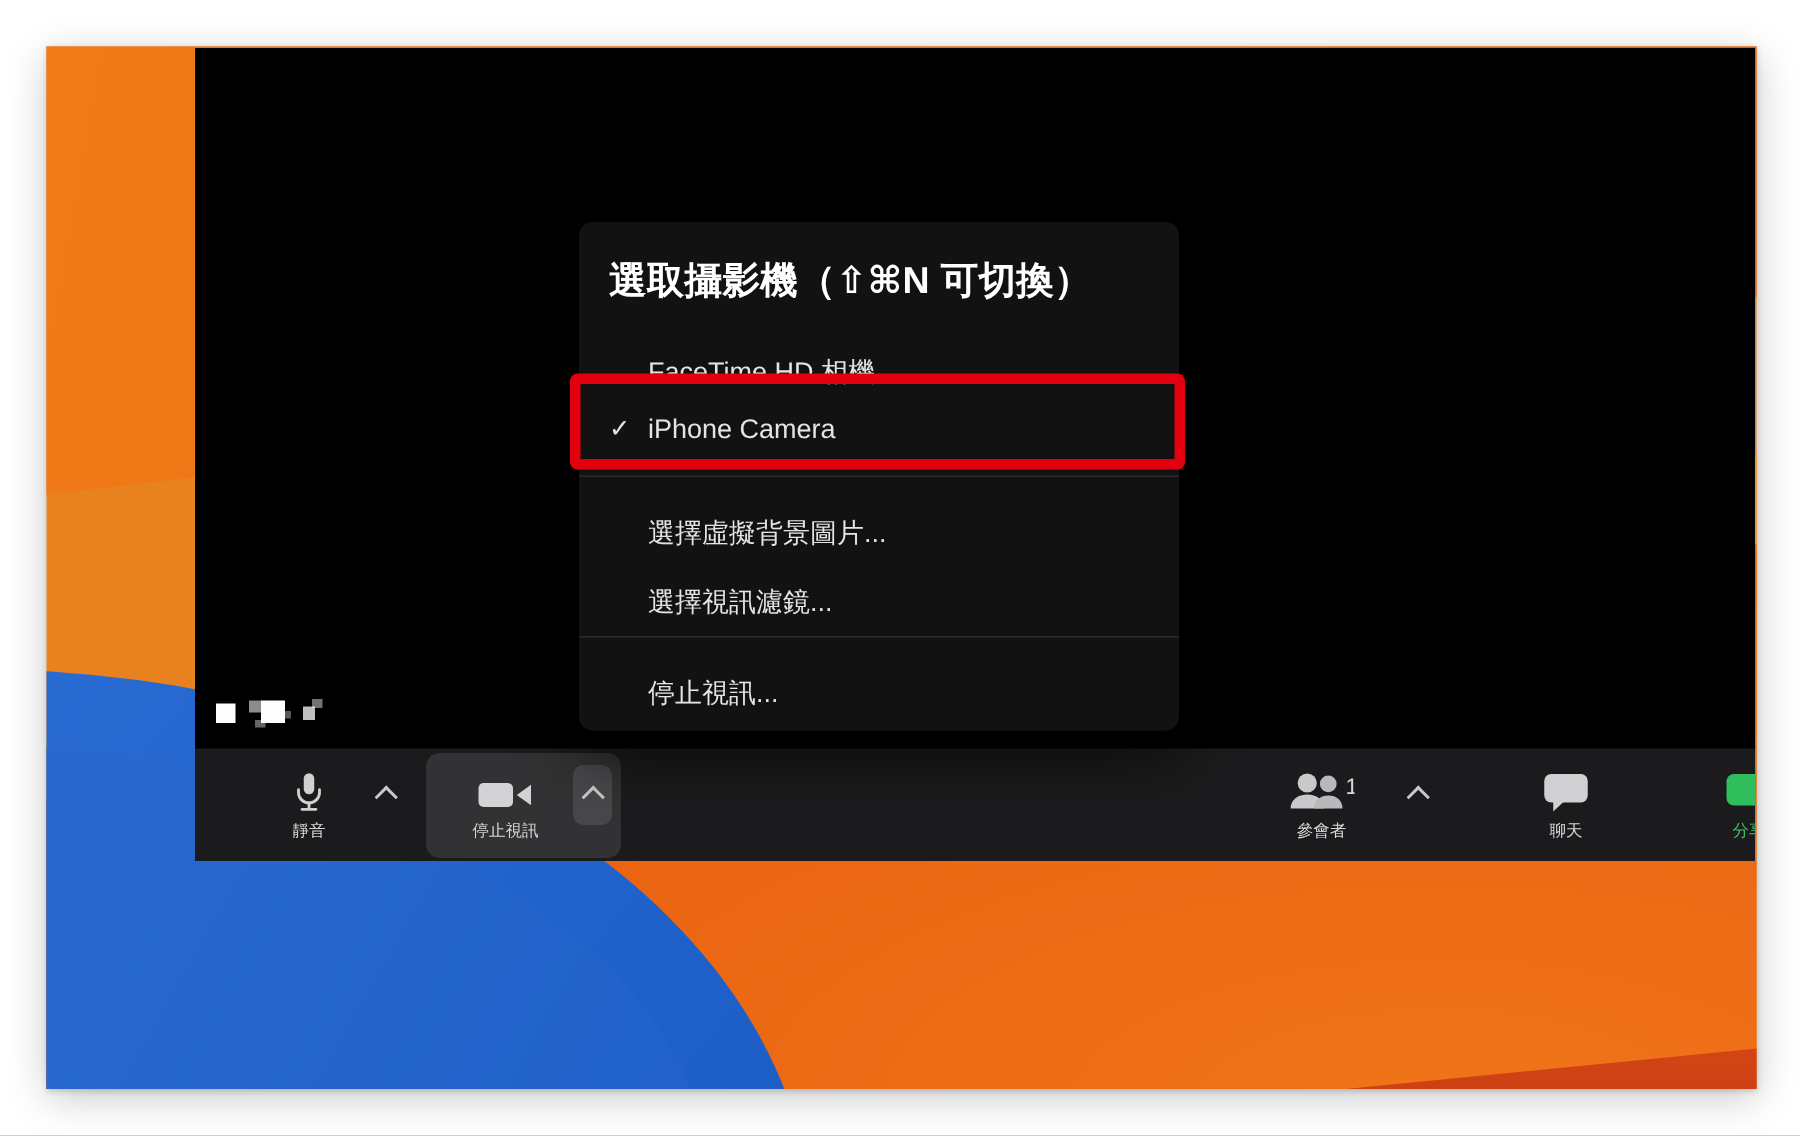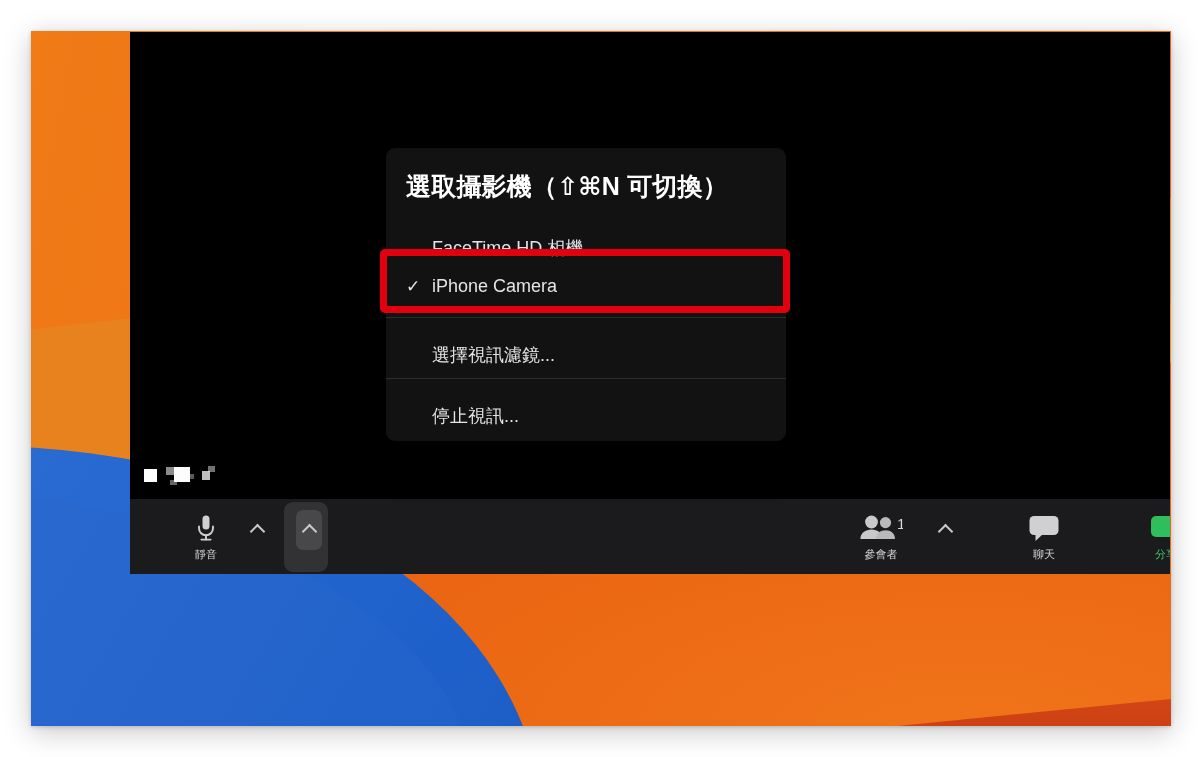--- a/index.html
+++ b/index.html
@@ -230,20 +230,29 @@
               </svg>
             </span>
             <span class="tb-label">靜音</span>
           </div>
           <div class="caret-btn">
             <i class="caret"></i>
           </div>
         </div>
 
         <div class="grp videogrp">
+          <div class="tb-item">
+            <span class="tb-icon">
+              <svg width="38" height="24" viewBox="0 0 38 24" aria-hidden="true">
+                <rect x="1" y="4" width="23" height="16" rx="3.4" fill="#D3D3D5"></rect>
+                <path d="M26.5 12 36 5.2v13.6z" fill="#D3D3D5"></path>
+              </svg>
+            </span>
+            <span class="tb-label">停止視訊</span>
+          </div>
           <div class="caret-btn boxed">
             <i class="caret"></i>
           </div>
         </div>
 
       </div>
 
       <div class="tb-right">
 
 
@@ -296,20 +305,23 @@
       <span class="mi-text">FaceTime HD 相機</span>
     </div>
 
     <div class="menu-item">
       <span class="check">✓</span>
       <span class="mi-text">iPhone  Camera</span>
     </div>
 
     <div class="menu-sep"></div>
 
+    <div class="menu-item indent">
+      <span class="mi-text">選擇虛擬背景圖片...</span>
+    </div>
 
     <div class="menu-item indent">
       <span class="mi-text">選擇視訊濾鏡...</span>
     </div>
 
     <div class="menu-sep"></div>
 
     <div class="menu-item indent">
       <span class="mi-text">停止視訊...</span>
     </div>

